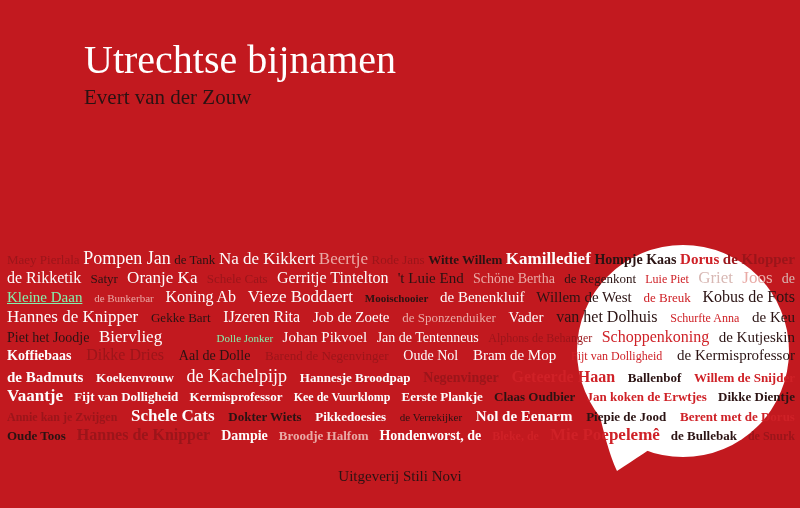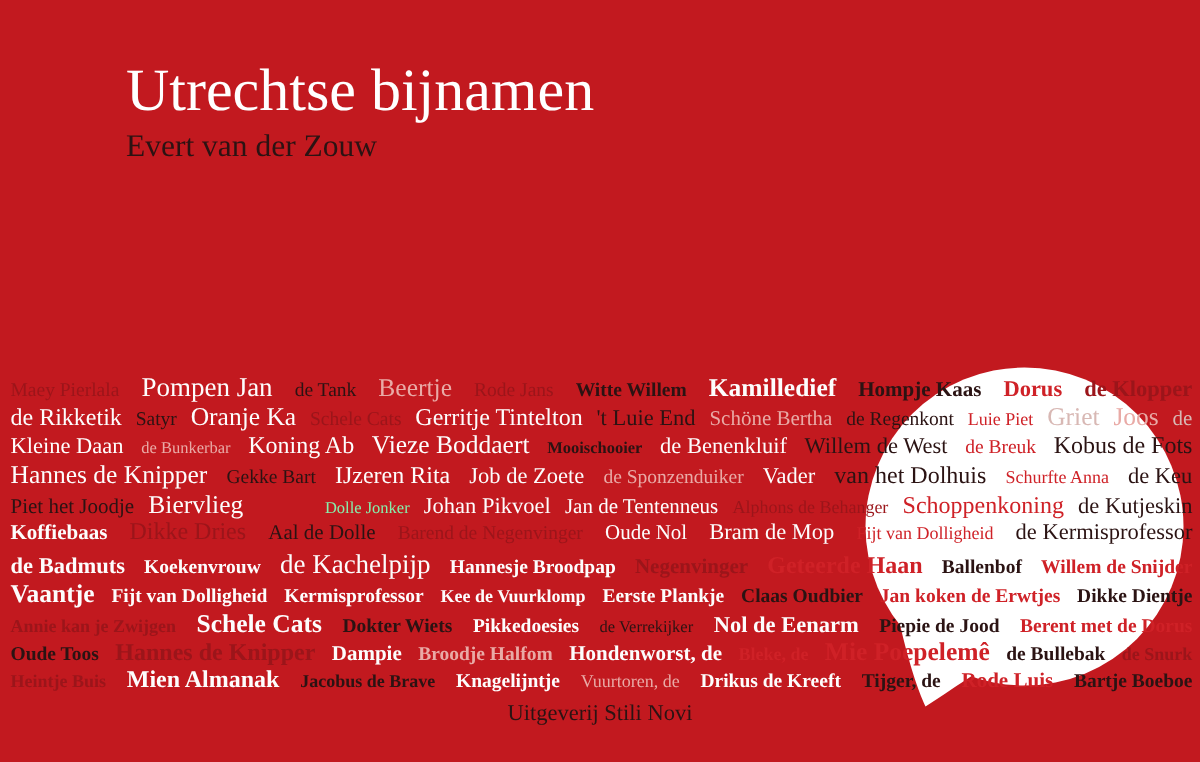--- a/index.html
+++ b/index.html
@@ -30,20 +30,21 @@
   <div class="masthead">
     <h1 class="title">Utrechtse bijnamen</h1>
     <div class="author">Evert van der Zouw</div>
   </div>
 
   <div class="cloud">
       <div class="cloud-line">
         <span class="nick" style="font-size: 13px; color: rgb(155, 21, 26);">Maey Pierlala</span>
         <span class="nick" style="font-size: 18px; color: rgb(253, 253, 253);">Pompen Jan</span>
         <span class="nick" style="font-size: 13px; color: rgb(43, 19, 19);">de Tank</span>
+        <span class="nick" style="font-size: 17px; color: rgb(253, 253, 253);">Na de Kikkert</span>
         <span class="nick" style="font-size: 17px; color: rgb(233, 170, 166);">Beertje</span>
         <span class="nick" style="font-size: 13px; color: rgb(155, 21, 26);">Rode Jans</span>
         <span class="nick" style="font-size: 13px; color: rgb(43, 19, 19); font-weight: bold;">Witte Willem</span>
         <span class="nick" style="font-size: 17px; color: rgb(253, 253, 253); font-weight: bold;">Kamilledief</span>
         <span class="nick" style="font-size: 14px; color: rgb(43, 19, 19); font-weight: bold;">Hompje Kaas</span>
         <span class="nick" style="font-size: 15px; color: rgb(207, 33, 39); font-weight: bold;">Dorus</span>
         <span class="nick" style="font-size: 15px; color: rgb(155, 21, 26); font-weight: bold;">de Klopper</span>
       </div>
       <div class="cloud-line">
         <span class="nick" style="font-size: 16px; color: rgb(253, 253, 253);">de Rikketik</span>
@@ -53,21 +54,21 @@
         <span class="nick" style="font-size: 16px; color: rgb(253, 253, 253);">Gerritje Tintelton</span>
         <span class="nick" style="font-size: 15px; color: rgb(43, 19, 19);">'t Luie End</span>
         <span class="nick" style="font-size: 14px; color: rgb(233, 170, 166);">Schöne Bertha</span>
         <span class="nick" style="font-size: 13px; color: rgb(43, 19, 19);">de Regenkont</span>
         <span class="nick" style="font-size: 12px; color: rgb(207, 33, 39);">Luie Piet</span>
         <span class="nick" style="font-size: 17px; color: rgb(216, 184, 180);">Griet</span>
         <span class="nick" style="font-size: 17px; color: rgb(233, 170, 166);">Joos</span>
         <span class="nick" style="font-size: 14px; color: rgb(216, 184, 180);">de</span>
       </div>
       <div class="cloud-line">
-        <span class="nick" style="font-size: 15px; color: #ffffff;">Kleine Daan</span>
+        <span class="nick" style="font-size: 15px; color: #86efac; text-decoration: underline;">Kleine Daan</span>
         <span class="nick" style="font-size: 11px; color: rgb(233, 170, 166);">de Bunkerbar</span>
         <span class="nick" style="font-size: 16px; color: rgb(253, 253, 253);">Koning Ab</span>
         <span class="nick" style="font-size: 17px; color: rgb(253, 253, 253);">Vieze Boddaert</span>
         <span class="nick" style="font-size: 11px; color: rgb(43, 19, 19); font-weight: bold;">Mooischooier</span>
         <span class="nick" style="font-size: 15px; color: rgb(253, 253, 253);">de Benenkluif</span>
         <span class="nick" style="font-size: 15px; color: rgb(43, 19, 19);">Willem de West</span>
         <span class="nick" style="font-size: 13px; color: rgb(207, 33, 39);">de Breuk</span>
         <span class="nick" style="font-size: 16px; color: rgb(43, 19, 19);">Kobus de Fots</span>
       </div>
       <div class="cloud-line">
@@ -135,28 +136,17 @@
         <span class="nick" style="font-size: 13px; color: rgb(43, 19, 19); font-weight: bold;">Oude Toos</span>
         <span class="nick" style="font-size: 16px; color: rgb(155, 21, 26); font-weight: bold;">Hannes de Knipper</span>
         <span class="nick" style="font-size: 14px; color: rgb(253, 253, 253); font-weight: bold;">Dampie</span>
         <span class="nick" style="font-size: 13px; color: rgb(233, 170, 166); font-weight: bold;">Broodje Halfom</span>
         <span class="nick" style="font-size: 14px; color: rgb(253, 253, 253); font-weight: bold;">Hondenworst, de</span>
         <span class="nick" style="font-size: 12px; color: rgb(207, 33, 39); font-weight: bold;">Bleke, de</span>
         <span class="nick" style="font-size: 17px; color: rgb(207, 33, 39); font-weight: bold;">Mie Poepelemê</span>
         <span class="nick" style="font-size: 13px; color: rgb(43, 19, 19); font-weight: bold;">de Bullebak</span>
         <span class="nick" style="font-size: 12px; color: rgb(155, 21, 26); font-weight: bold;">de Snurk</span>
       </div>
-      <div class="cloud-line">
-        <span class="nick" style="font-size: 12px; color: rgb(155, 21, 26); font-weight: bold;">Heintje Buis</span>
-        <span class="nick" style="font-size: 16px; color: rgb(253, 253, 253); font-weight: bold;">Mien Almanak</span>
-        <span class="nick" style="font-size: 12px; color: rgb(43, 19, 19); font-weight: bold;">Jacobus de Brave</span>
-        <span class="nick" style="font-size: 13px; color: rgb(253, 253, 253); font-weight: bold;">Knagelijntje</span>
-        <span class="nick" style="font-size: 12px; color: rgb(233, 170, 166);">Vuurtoren, de</span>
-        <span class="nick" style="font-size: 13px; color: rgb(253, 253, 253); font-weight: bold;">Drikus de Kreeft</span>
-        <span class="nick" style="font-size: 13px; color: rgb(43, 19, 19); font-weight: bold;">Tijger, de</span>
-        <span class="nick" style="font-size: 14px; color: rgb(207, 33, 39); font-weight: bold;">Rode Luis</span>
-        <span class="nick" style="font-size: 13px; color: rgb(43, 19, 19); font-weight: bold;">Bartje Boeboe</span>
-      </div>
     </div>
 
   <div class="publisher">Uitgeverij Stili Novi</div>
 
 </div>
 
 </body></html>

